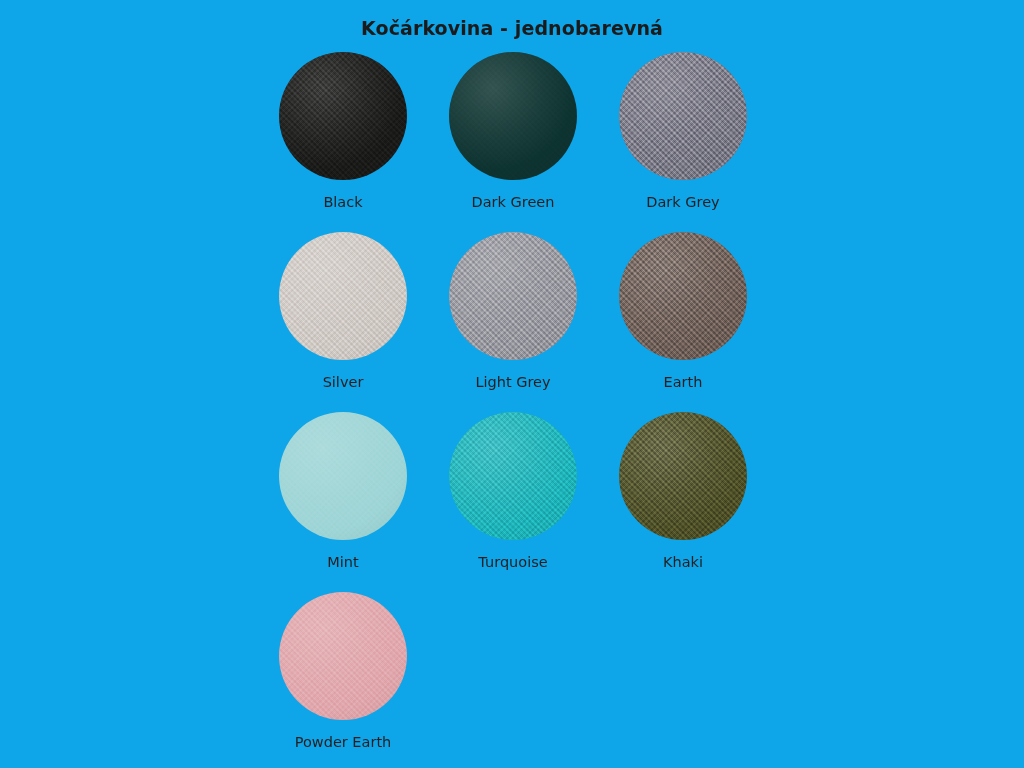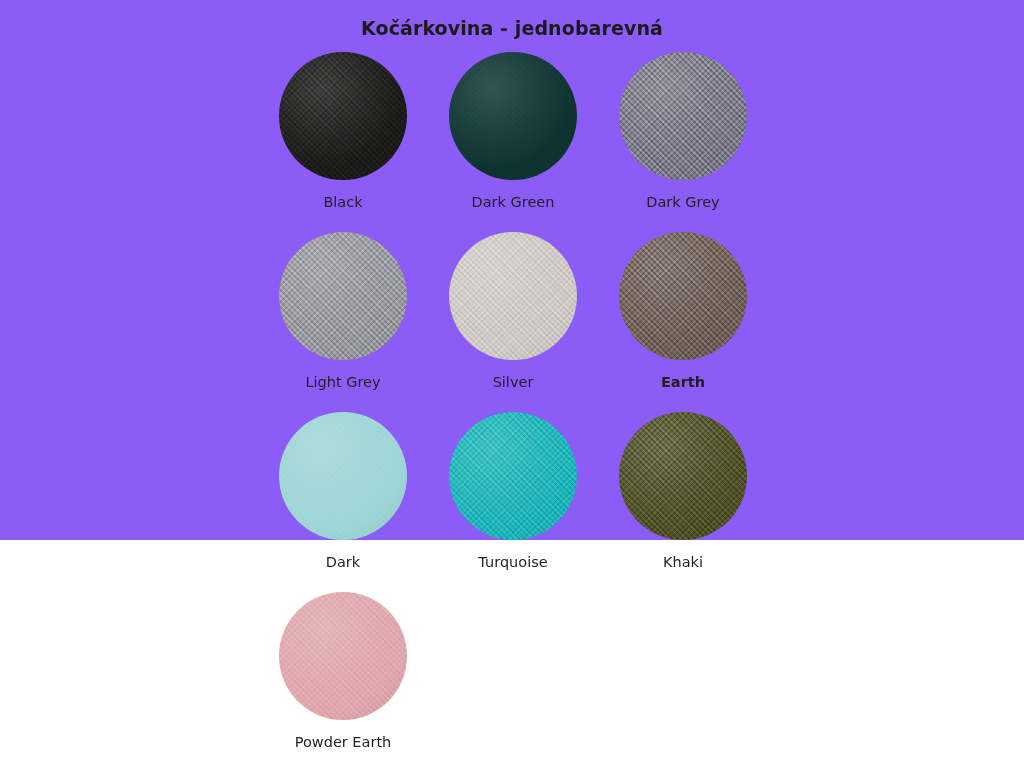--- a/index.html
+++ b/index.html
@@ -11,23 +11,23 @@
   body {
     width: 1024px;
     height: 768px;
     overflow: hidden;
     font-family: "DejaVu Sans", "Liberation Sans", sans-serif;
     position: relative;
   }
 
   .page {
     width: 1024px;
-    height: 540px;
+    height: 768px;
     position: relative;
-    background: #8b5cf6;
+    background: #0ea5e9;
   }
 
   .page-title {
     position: absolute;
     top: 17px;
     left: 0;
     width: 1024px;
     text-align: center;
     font-size: 19px;
     font-weight: bold;
@@ -141,49 +141,49 @@
         <div class="swatch-disc" style="background-color: rgb(122, 121, 134);">
           <div class="sheen"></div>
           <div class="weave"></div>
         </div>
         <div class="swatch-label" style="color: rgb(35, 31, 32);">Dark Grey</div>
       </div>
     </div>
 
     <div class="swatch-row">
       <div class="swatch-cell">
+        <div class="swatch-disc" style="background-color: rgb(207, 201, 196);">
+          <div class="sheen"></div>
+          <div class="weave"></div>
+        </div>
+        <div class="swatch-label" style="color: rgb(35, 31, 32);">Silver</div>
+      </div>
+      <div class="swatch-cell">
         <div class="swatch-disc" style="background-color: rgb(151, 151, 159);">
           <div class="sheen"></div>
           <div class="weave"></div>
         </div>
         <div class="swatch-label" style="color: rgb(35, 31, 32);">Light Grey</div>
       </div>
       <div class="swatch-cell">
-        <div class="swatch-disc" style="background-color: rgb(207, 201, 196);">
-          <div class="sheen"></div>
-          <div class="weave"></div>
-        </div>
-        <div class="swatch-label" style="color: rgb(35, 31, 32);">Silver</div>
-      </div>
-      <div class="swatch-cell">
         <div class="swatch-disc" style="background-color: rgb(110, 95, 88);">
           <div class="sheen"></div>
           <div class="weave"></div>
         </div>
-        <div class="swatch-label" style="color: rgb(35, 31, 32); font-weight: bold;">Earth</div>
+        <div class="swatch-label" style="color: rgb(35, 31, 32);">Earth</div>
       </div>
     </div>
 
     <div class="swatch-row">
       <div class="swatch-cell">
         <div class="swatch-disc smooth" style="background-color: rgb(158, 213, 214);">
           <div class="sheen"></div>
           <div class="weave"></div>
         </div>
-        <div class="swatch-label" style="color: rgb(35, 31, 32);">Dark</div>
+        <div class="swatch-label" style="color: rgb(35, 31, 32);">Mint</div>
       </div>
       <div class="swatch-cell">
         <div class="swatch-disc" style="background-color: rgb(30, 179, 184);">
           <div class="sheen"></div>
           <div class="weave"></div>
         </div>
         <div class="swatch-label" style="color: rgb(35, 31, 32);">Turquoise</div>
       </div>
       <div class="swatch-cell">
         <div class="swatch-disc" style="background-color: rgb(78, 80, 40);">

